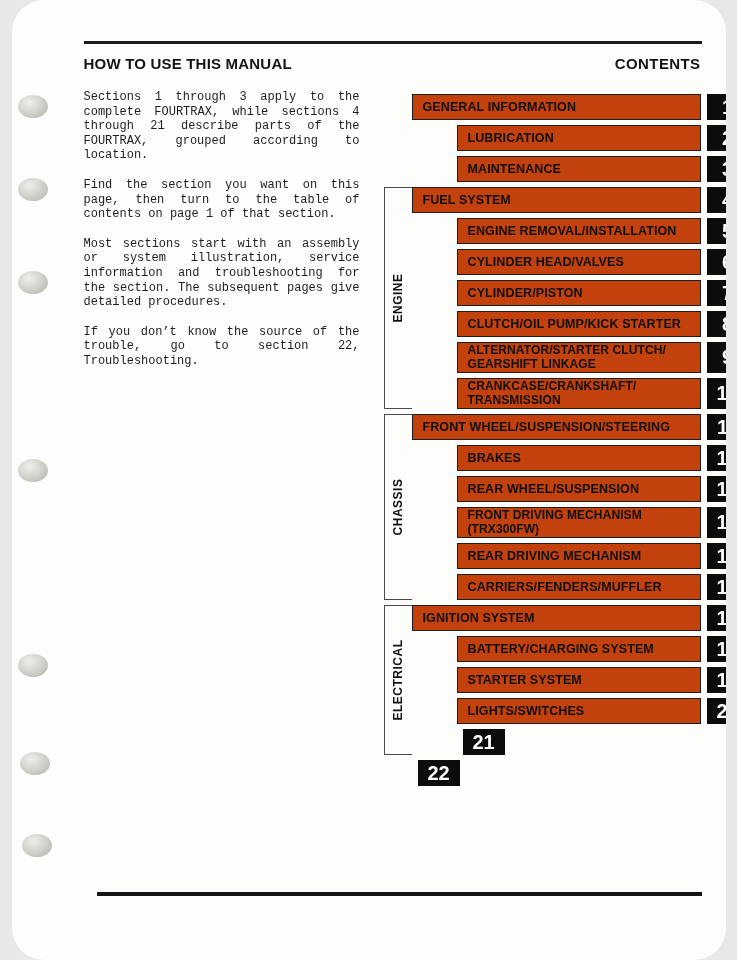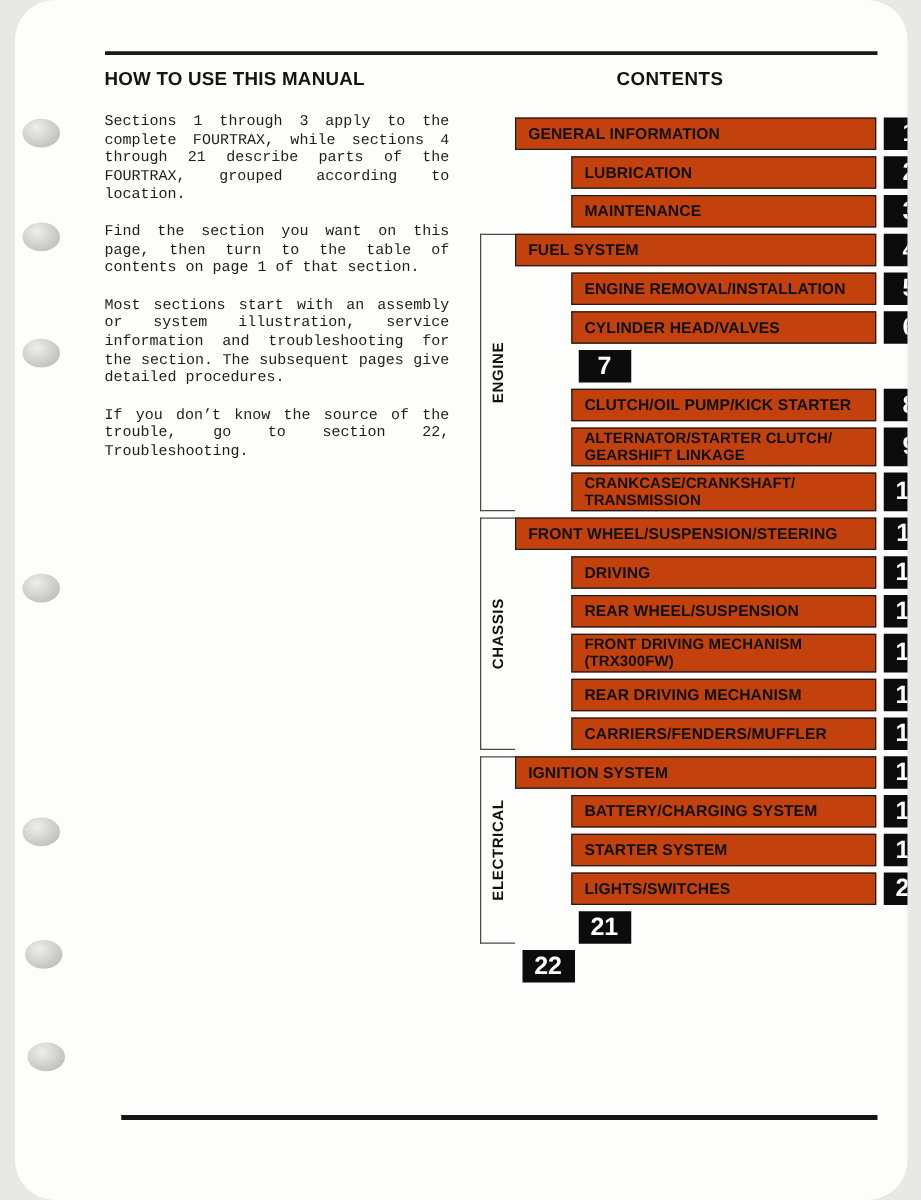--- a/index.html
+++ b/index.html
@@ -53,23 +53,23 @@
   .heading-left {
     position: absolute;
     left: 72px; top: 55px;
     font-size: 15px;
     font-weight: bold;
     letter-spacing: 0.2px;
     color: #141414;
   }
   .heading-right {
     position: absolute;
-    left: 380px; top: 55px;
+    left: 400px; top: 55px;
     width: 289px;
-    text-align: center;
+    text-align: right;
     font-size: 15px;
     font-weight: bold;
     letter-spacing: 0.4px;
     color: #141414;
   }
 
   
   .howto {
     position: absolute;
     left: 72px; top: 90px;
@@ -192,20 +192,21 @@
         </div>
         <div class="toc-row">
           <div class="toc-label">ENGINE REMOVAL/INSTALLATION</div>
           <div class="toc-num">5</div>
         </div>
         <div class="toc-row">
           <div class="toc-label">CYLINDER HEAD/VALVES</div>
           <div class="toc-num">6</div>
         </div>
         <div class="toc-row">
+          <div class="toc-label">CYLINDER/PISTON</div>
           <div class="toc-num">7</div>
         </div>
         <div class="toc-row">
           <div class="toc-label">CLUTCH/OIL PUMP/KICK STARTER</div>
           <div class="toc-num">8</div>
         </div>
         <div class="toc-row two-line">
           <div class="toc-label">ALTERNATOR/STARTER CLUTCH/
 GEARSHIFT LINKAGE</div>
           <div class="toc-num">9</div>
@@ -221,21 +222,21 @@
     <div class="toc-group bracketed">
       <div class="group-col">
         <span class="group-label">CHASSIS</span>
       </div>
       <div class="group-rows">
         <div class="toc-row">
           <div class="toc-label">FRONT WHEEL/SUSPENSION/STEERING</div>
           <div class="toc-num">11</div>
         </div>
         <div class="toc-row">
-          <div class="toc-label">DRIVING</div>
+          <div class="toc-label">BRAKES</div>
           <div class="toc-num">12</div>
         </div>
         <div class="toc-row">
           <div class="toc-label">REAR WHEEL/SUSPENSION</div>
           <div class="toc-num">13</div>
         </div>
         <div class="toc-row two-line">
           <div class="toc-label">FRONT DRIVING MECHANISM
 (TRX300FW)</div>
           <div class="toc-num">14</div>

